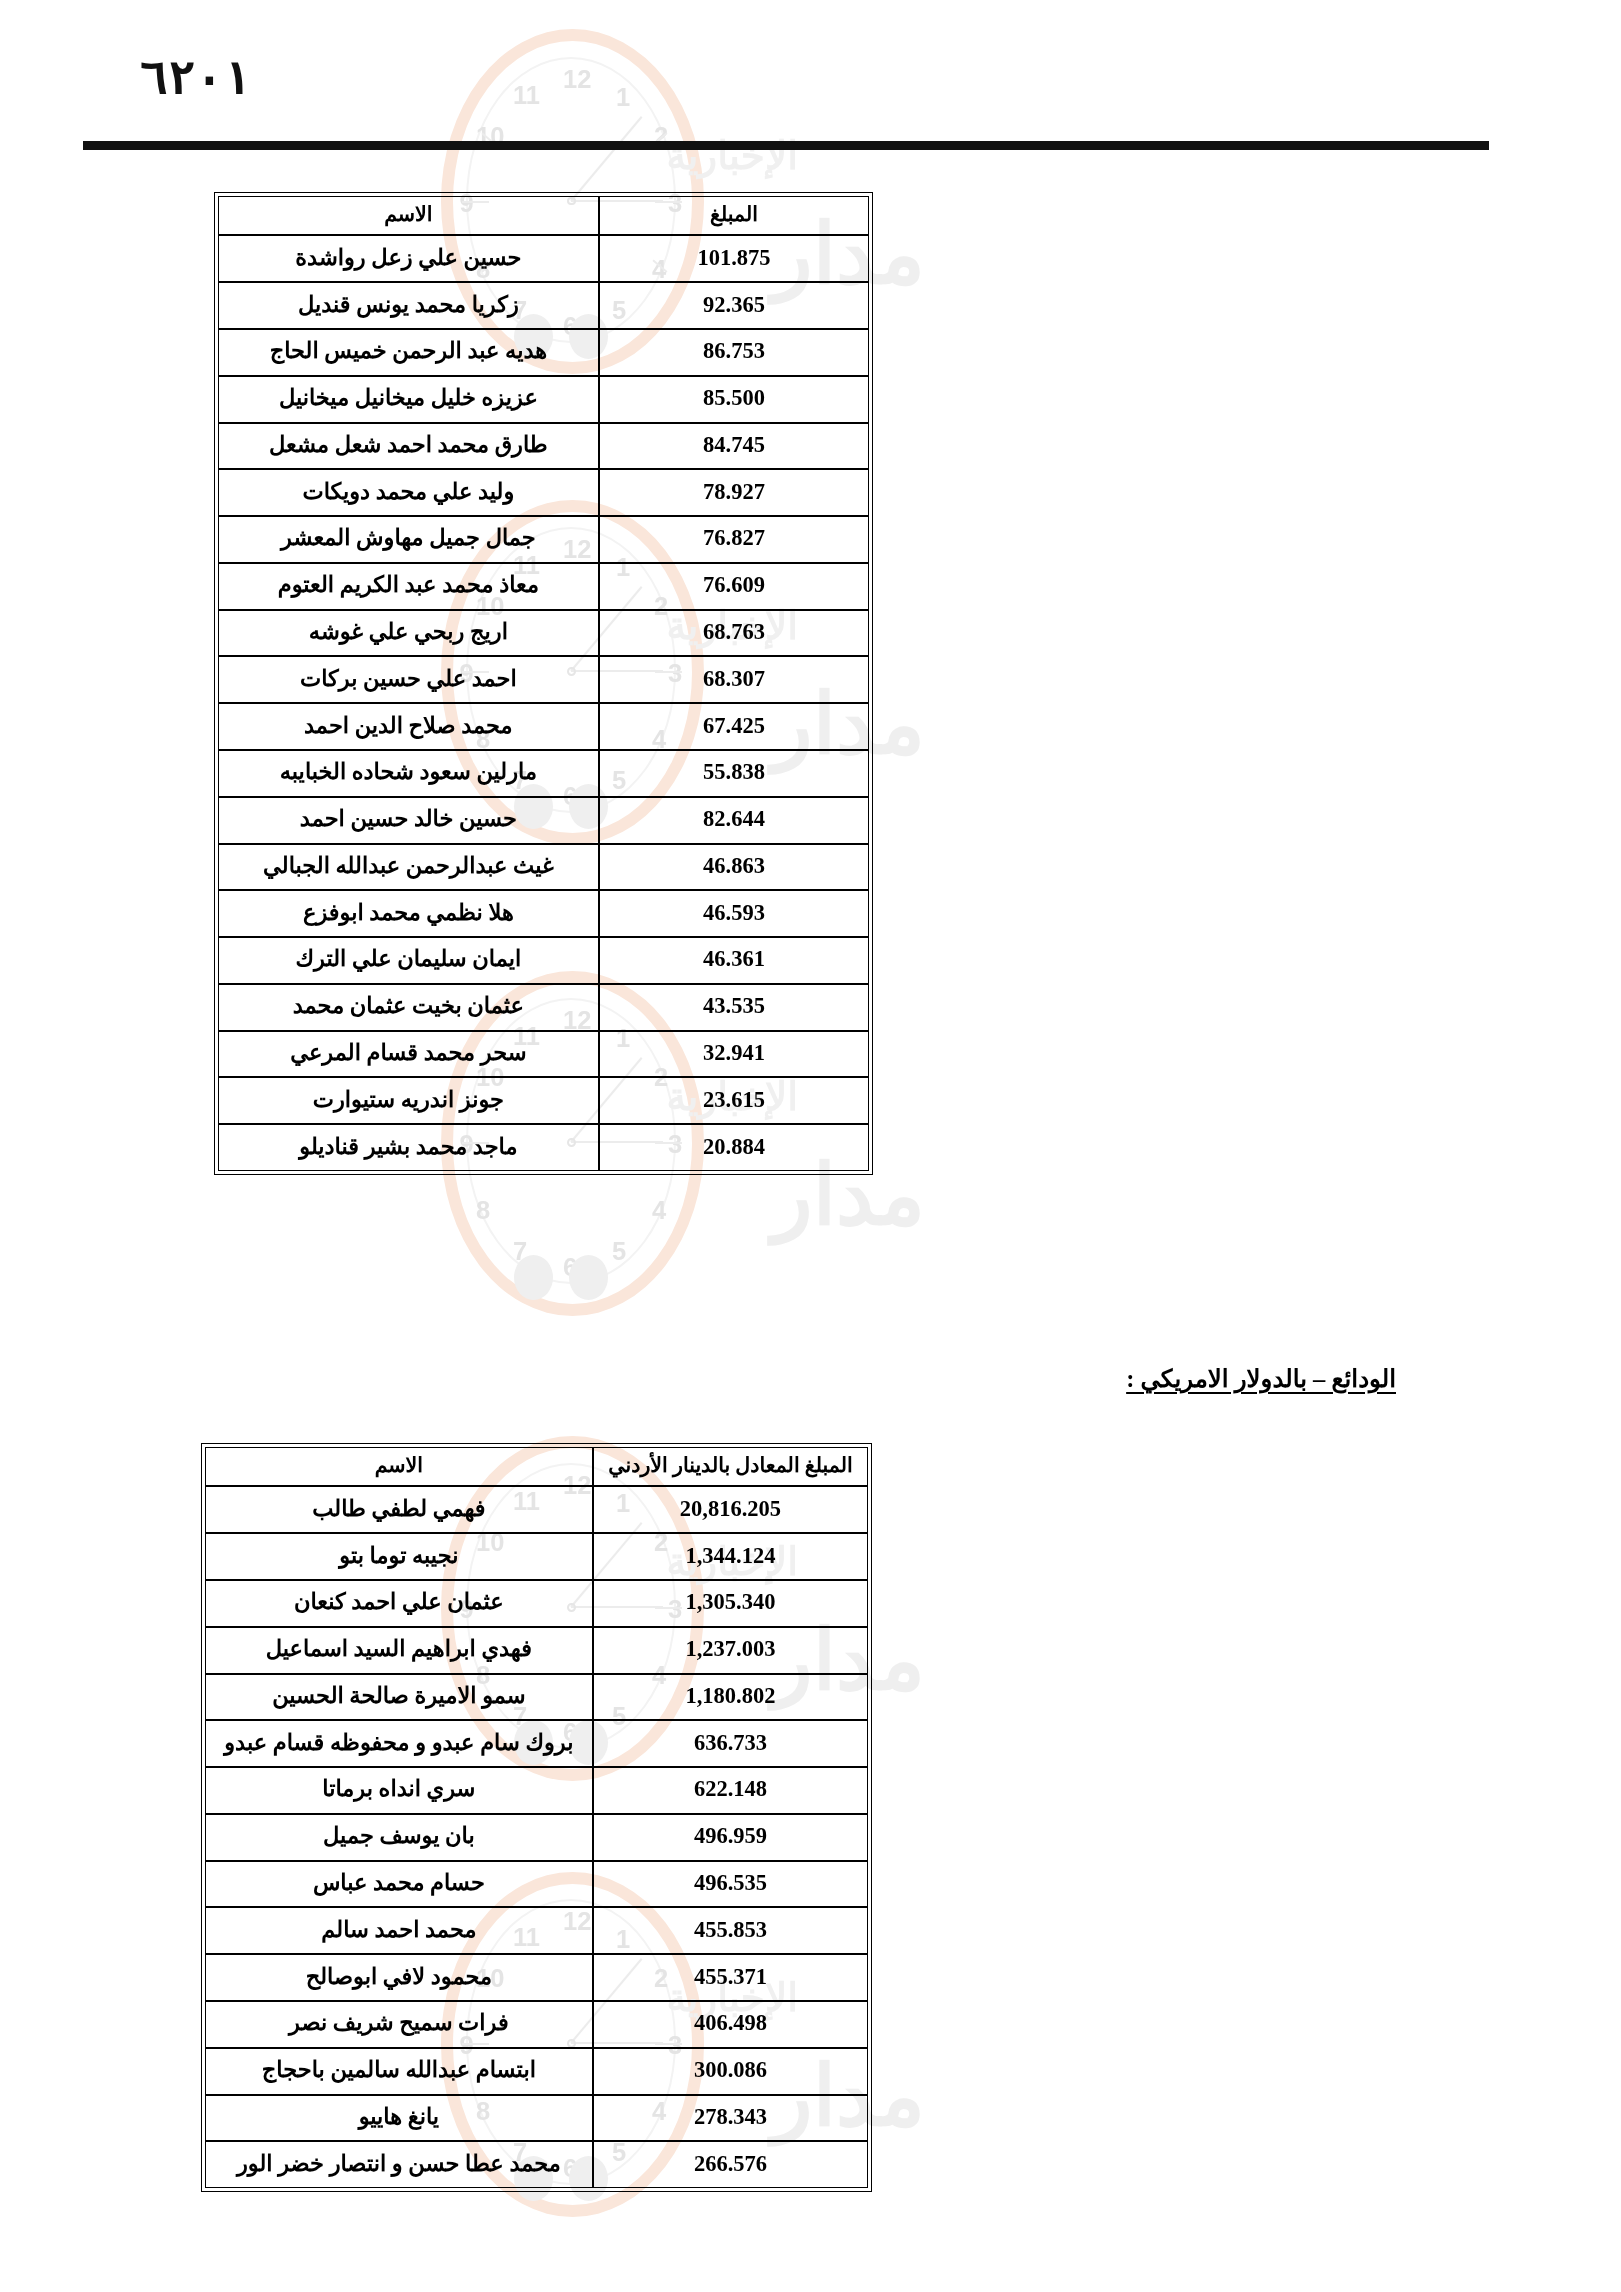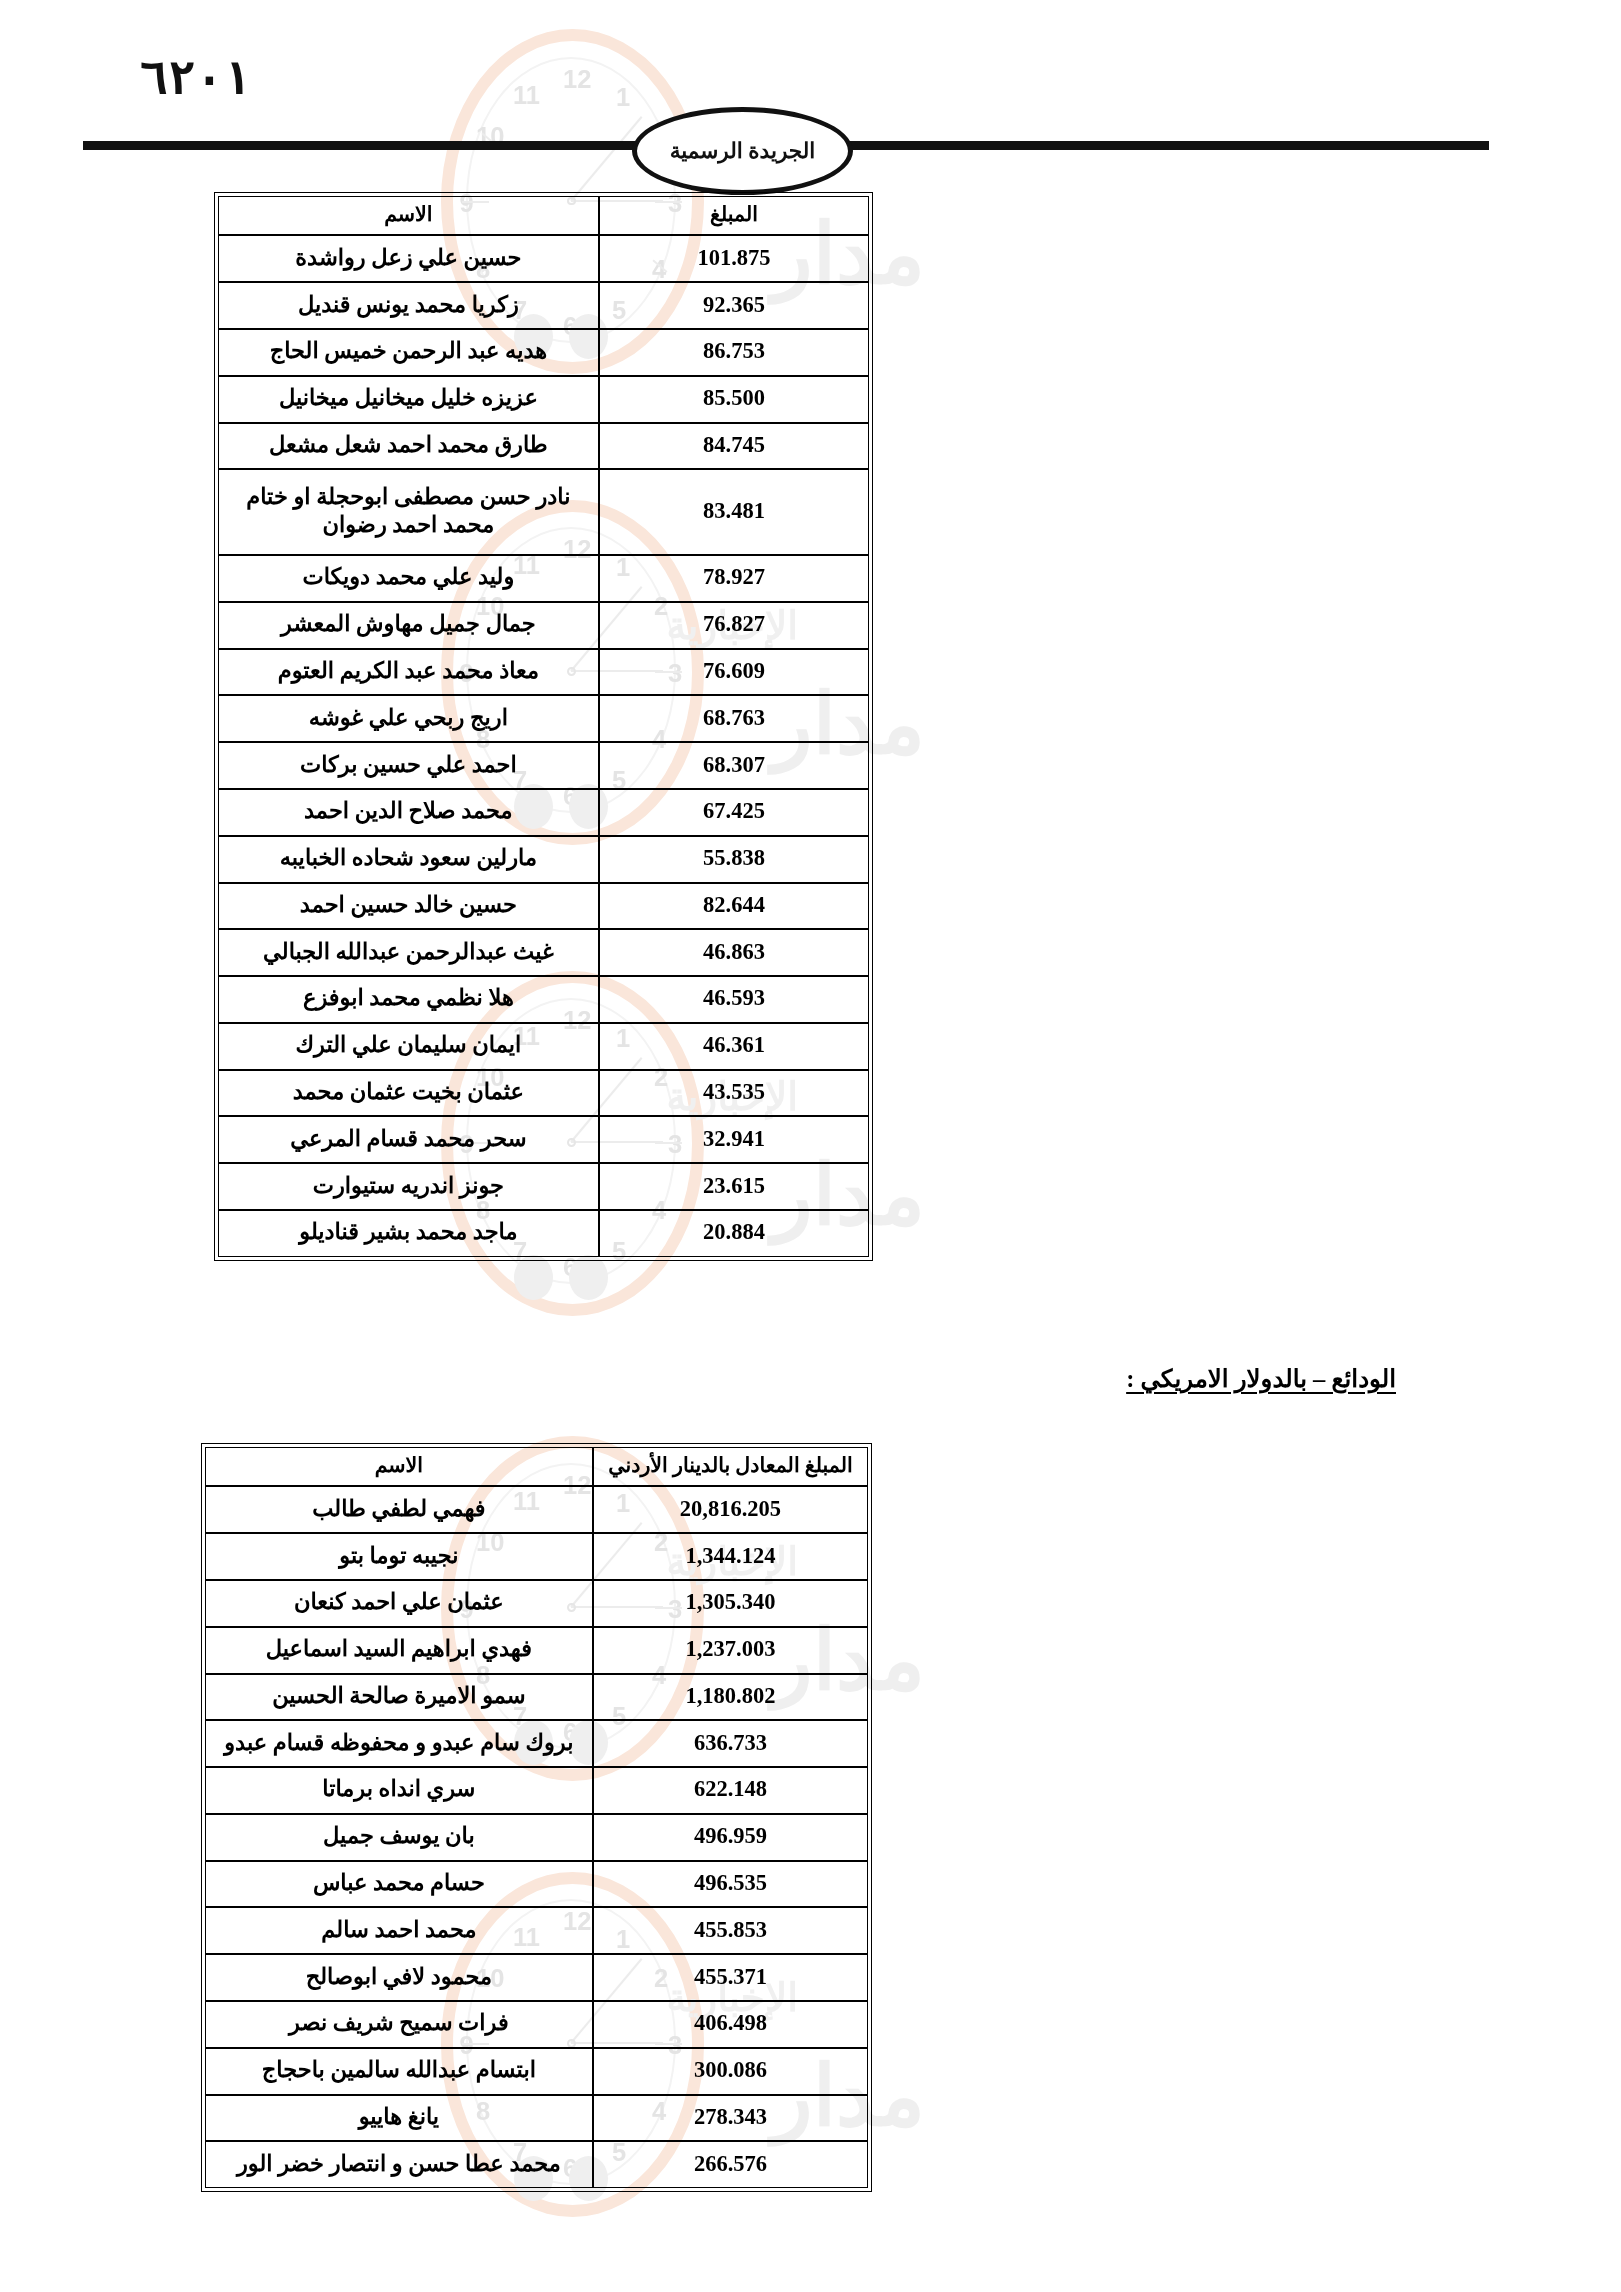--- a/index.html
+++ b/index.html
@@ -388,23 +388,20 @@
       <div class="wm-dots">
           <i></i>
           <i></i>
         </div>
     </div>
 
   </div>
 
   <div class="page-number">٦٢٠١</div>
   <div class="rule"></div>
-  <div class="gazette-ellipse">
-    <span>الجريدة الرسمية</span>
-  </div>
 
   <div class="tbl-wrap" style="left:214px; top:192px; width:659px;">
     <div class="tbl-frame">
       <table class="gz">
         <colgroup>
             <col class="c-amt">
             <col class="c-name">
           </colgroup>
         <thead>
           <tr>
@@ -426,24 +423,20 @@
               <td>هديه عبد الرحمن خميس الحاج</td>
             </tr>
             <tr>
               <td class="amt">85.500</td>
               <td>عزيزه خليل ميخانيل ميخانيل</td>
             </tr>
             <tr>
               <td class="amt">84.745</td>
               <td>طارق محمد احمد شعل مشعل</td>
             </tr>
-            <tr class="tall">
-              <td class="amt">83.481</td>
-              <td>نادر حسن مصطفى ابوحجلة او  ختام محمد احمد رضوان</td>
-            </tr>
             <tr>
               <td class="amt">78.927</td>
               <td>وليد علي محمد دويكات</td>
             </tr>
             <tr>
               <td class="amt">76.827</td>
               <td>جمال جميل مهاوش المعشر</td>
             </tr>
             <tr>
               <td class="amt">76.609</td>

